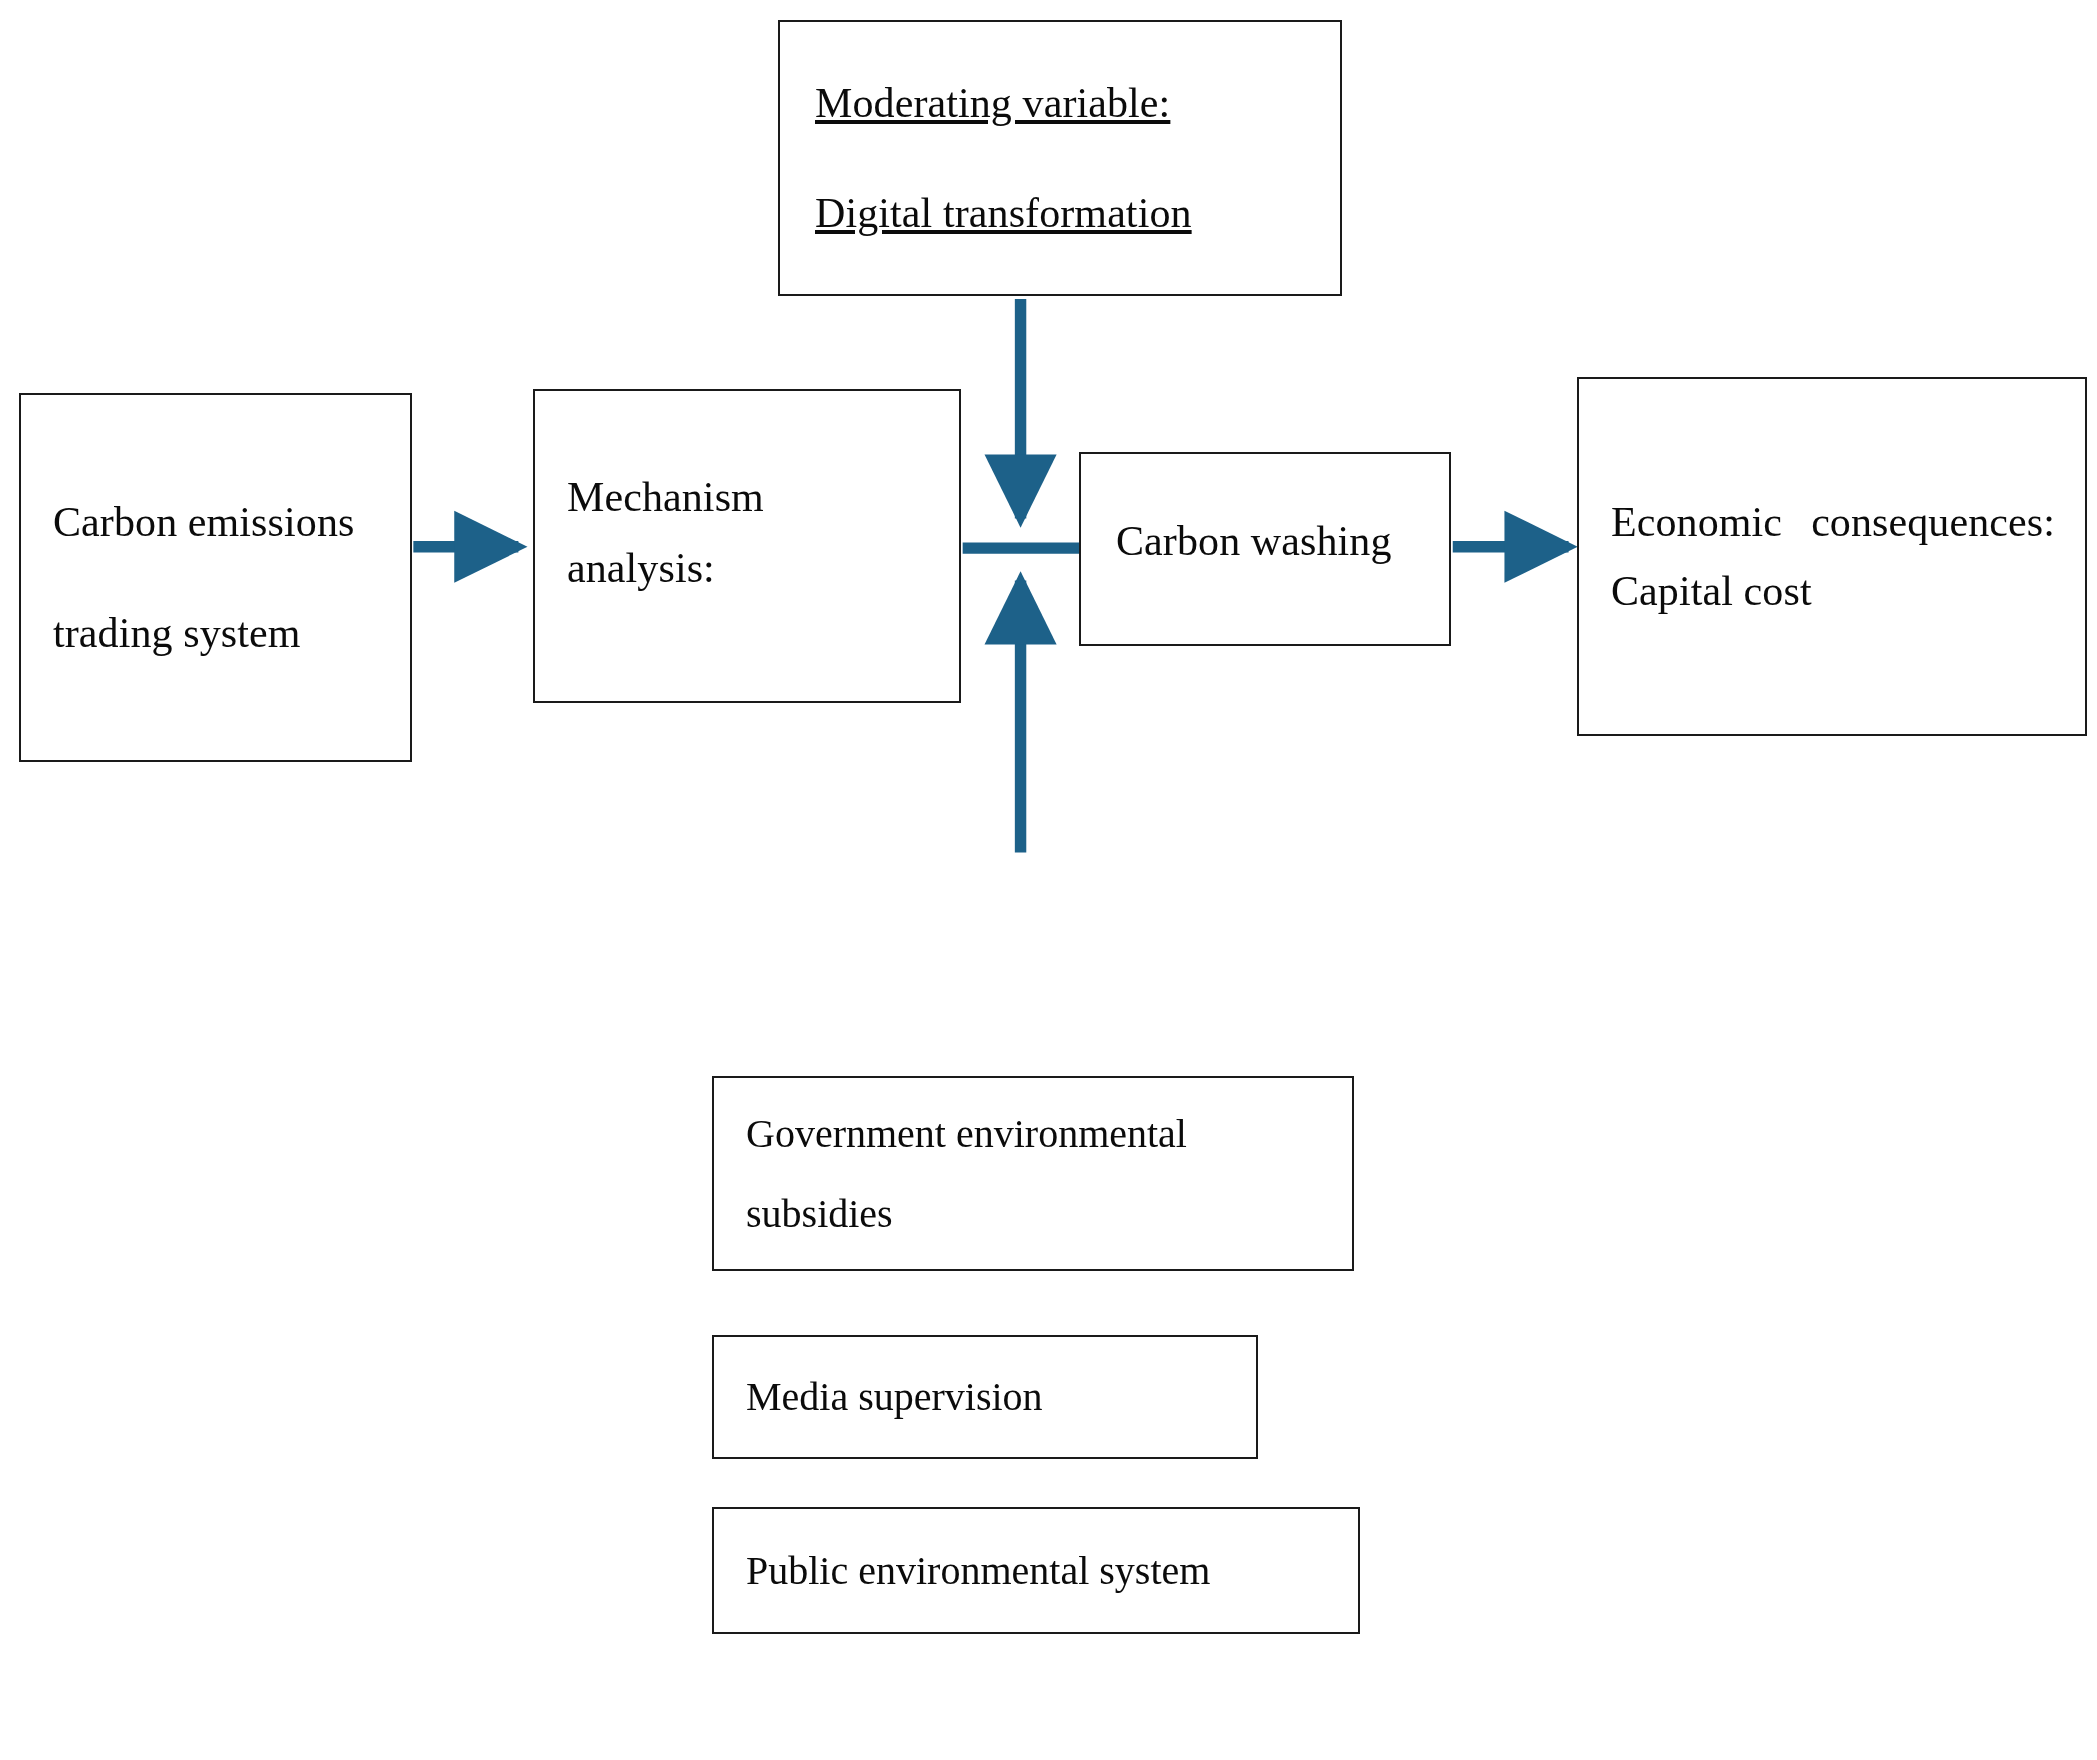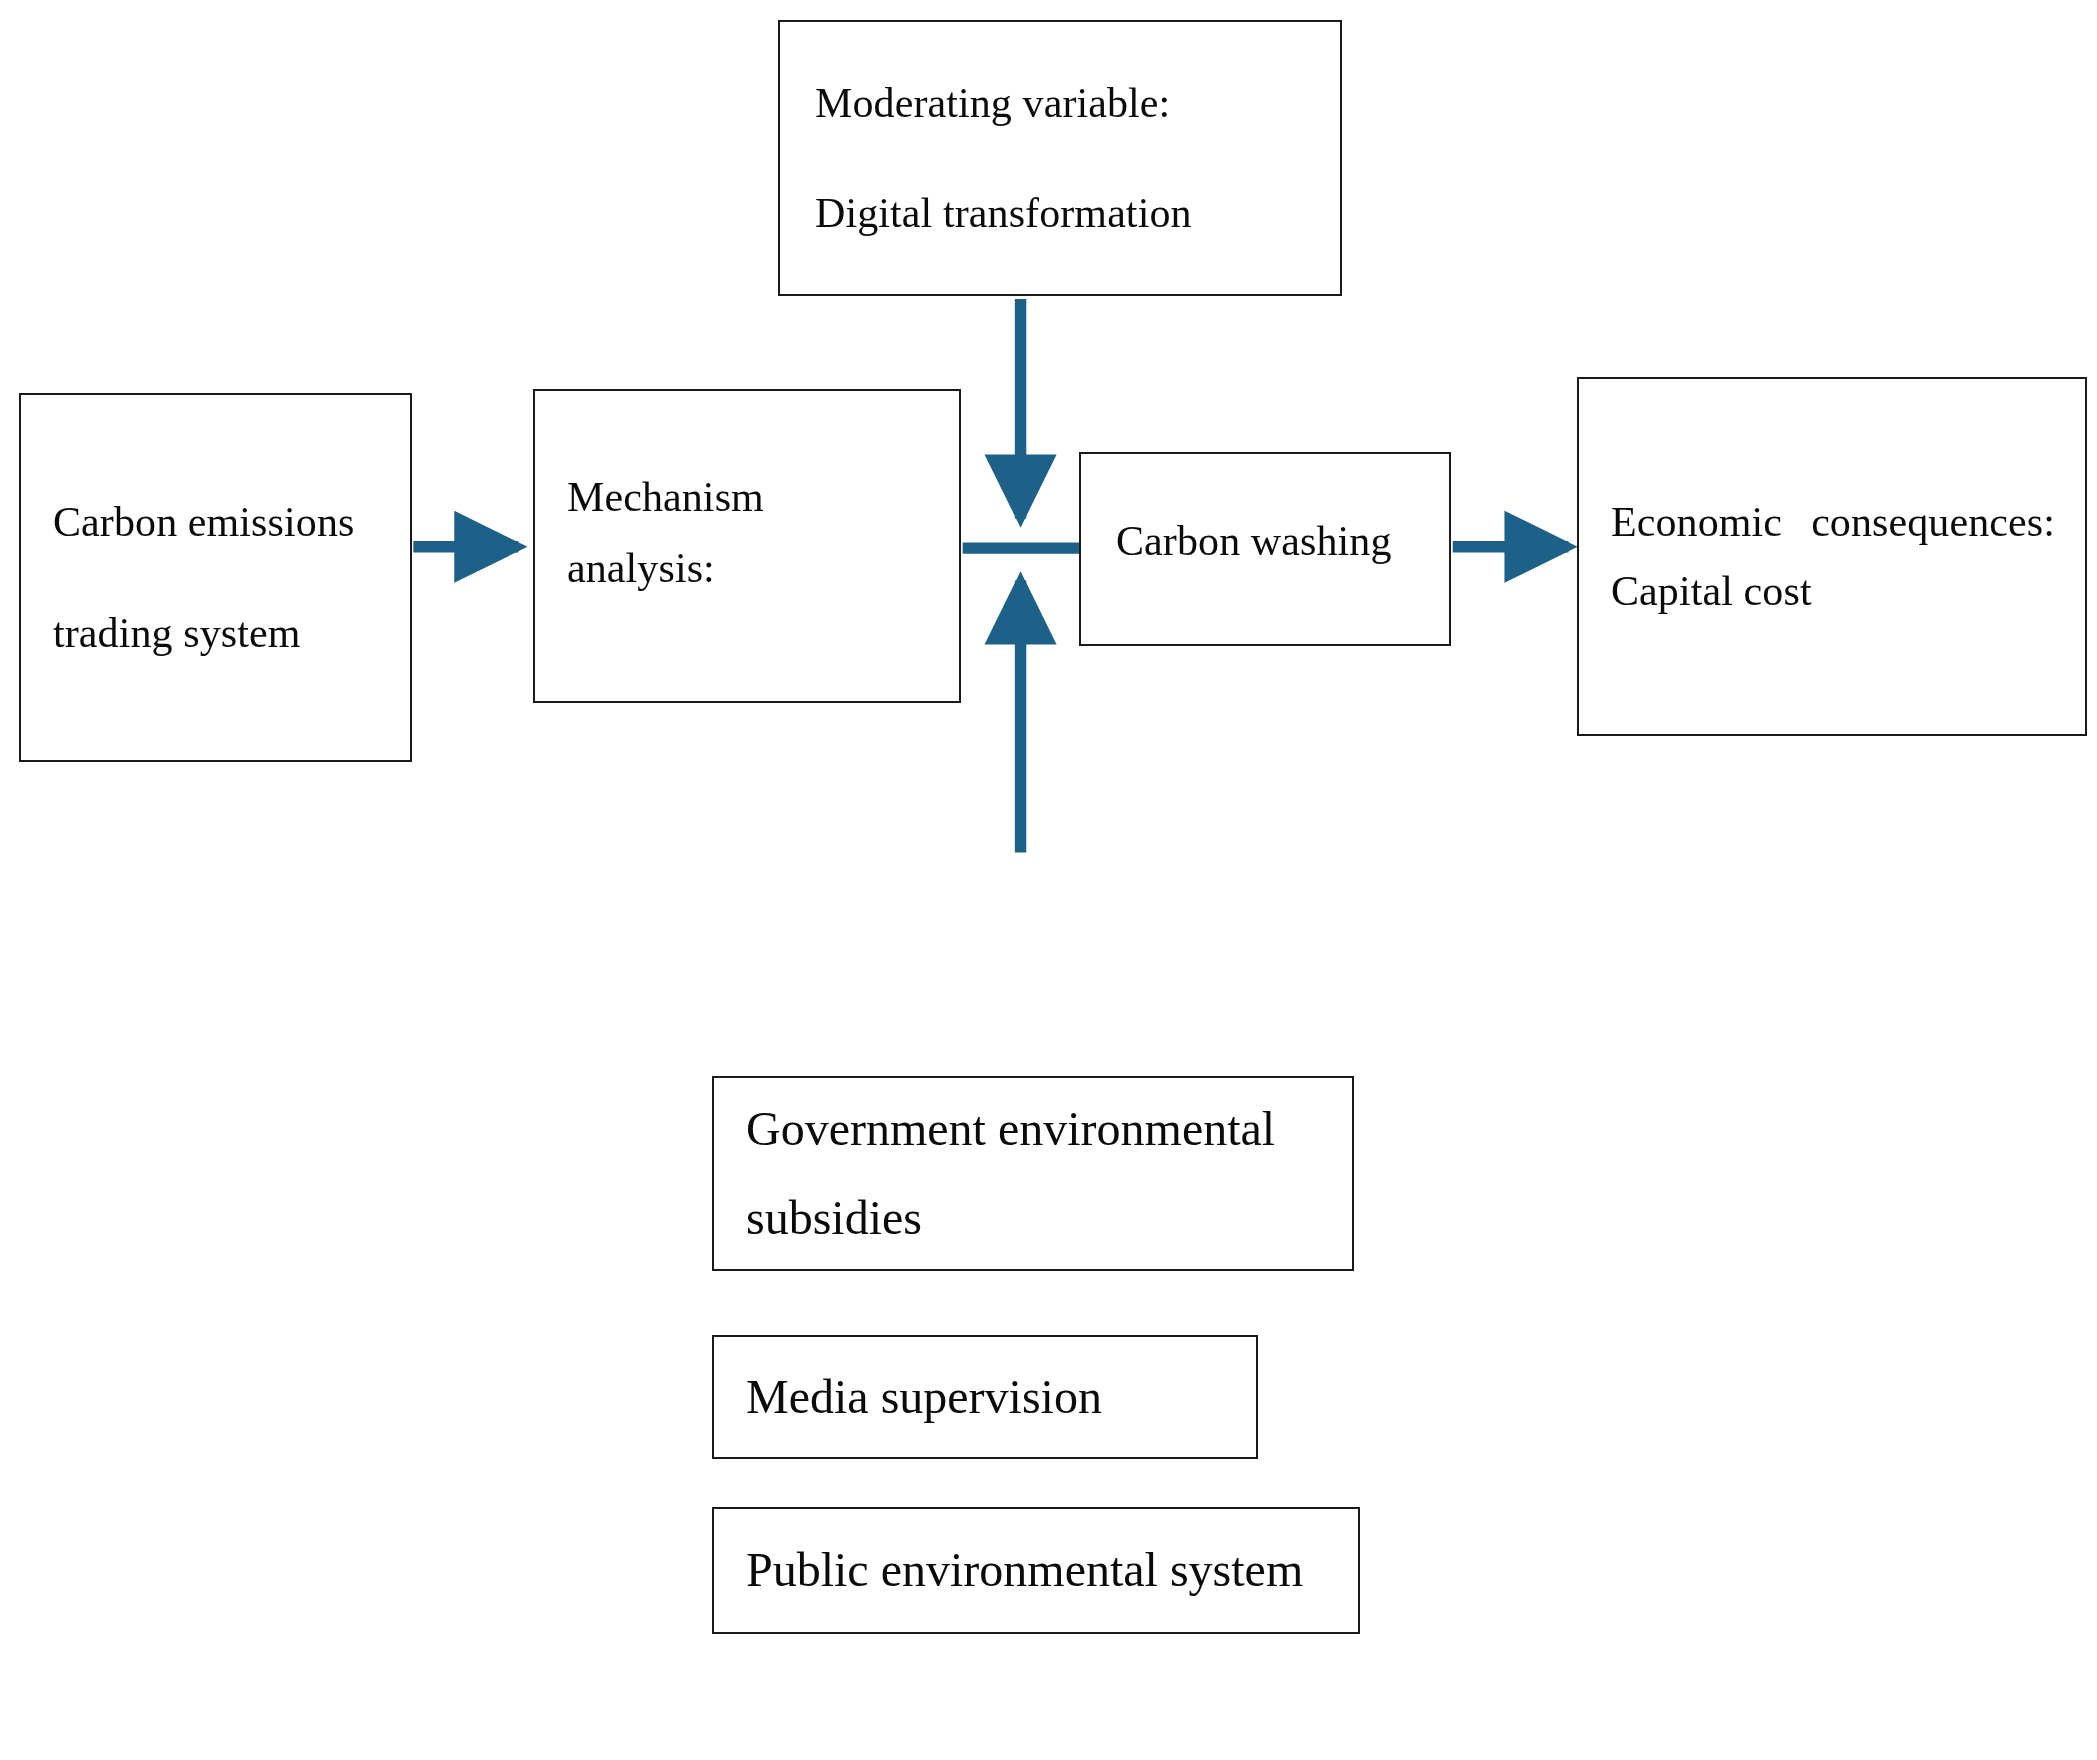--- a/index.html
+++ b/index.html
@@ -32,20 +32,21 @@
     white-space: pre;
     font-size: 42px;
     line-height: 1.05;
     letter-spacing: 0.1px;
   }
 
   
   #node-moderating-digital {
     left: 778px;  top: 20px;  width: 564px;  height: 276px;
     padding: 0 16px 0 35px;
+    text-decoration: underline;
   }
   #node-moderating-digital .line { margin: 0; }
   #node-moderating-digital .gap { height: 65px; }
 
   #node-cets {
     left: 19px;  top: 393px;  width: 393px;  height: 369px;
     padding: 0 0 0 32px;
   }
   #node-cets .gap { height: 67px; }
 
@@ -90,21 +91,21 @@
   .sub-node {
     position: absolute;
     box-sizing: border-box;
     background: #ffffff;
     border: 2.7px solid #1a1a1a;
     display: flex;
     flex-direction: column;
     justify-content: center;
     padding-left: 32px;
   }
-  .sub-node .line { font-size: 48px; line-height: 1.05; white-space: pre; }
+  .sub-node .line { font-size: 40px; line-height: 1.05; white-space: pre; }
   .sub-node .gap { height: 38px; }
 
   #sub-gov-subsidies { left: 712px; top: 1076px; width: 642px; height: 195px; }
   #sub-media         { left: 712px; top: 1335px; width: 546px; height: 124px; }
   #sub-public        { left: 712px; top: 1507px; width: 648px; height: 127px; }
 
   
   .arrow-svg {
     position: absolute;
     overflow: visible;

